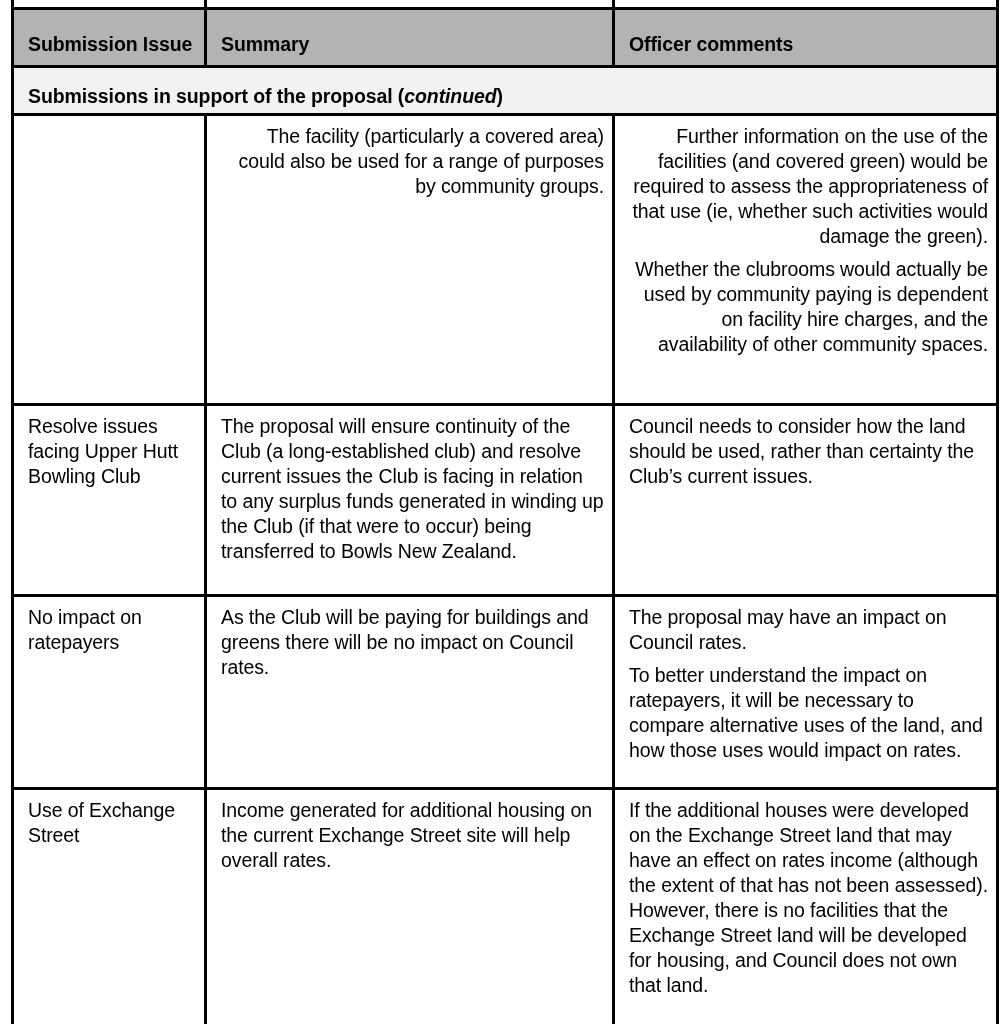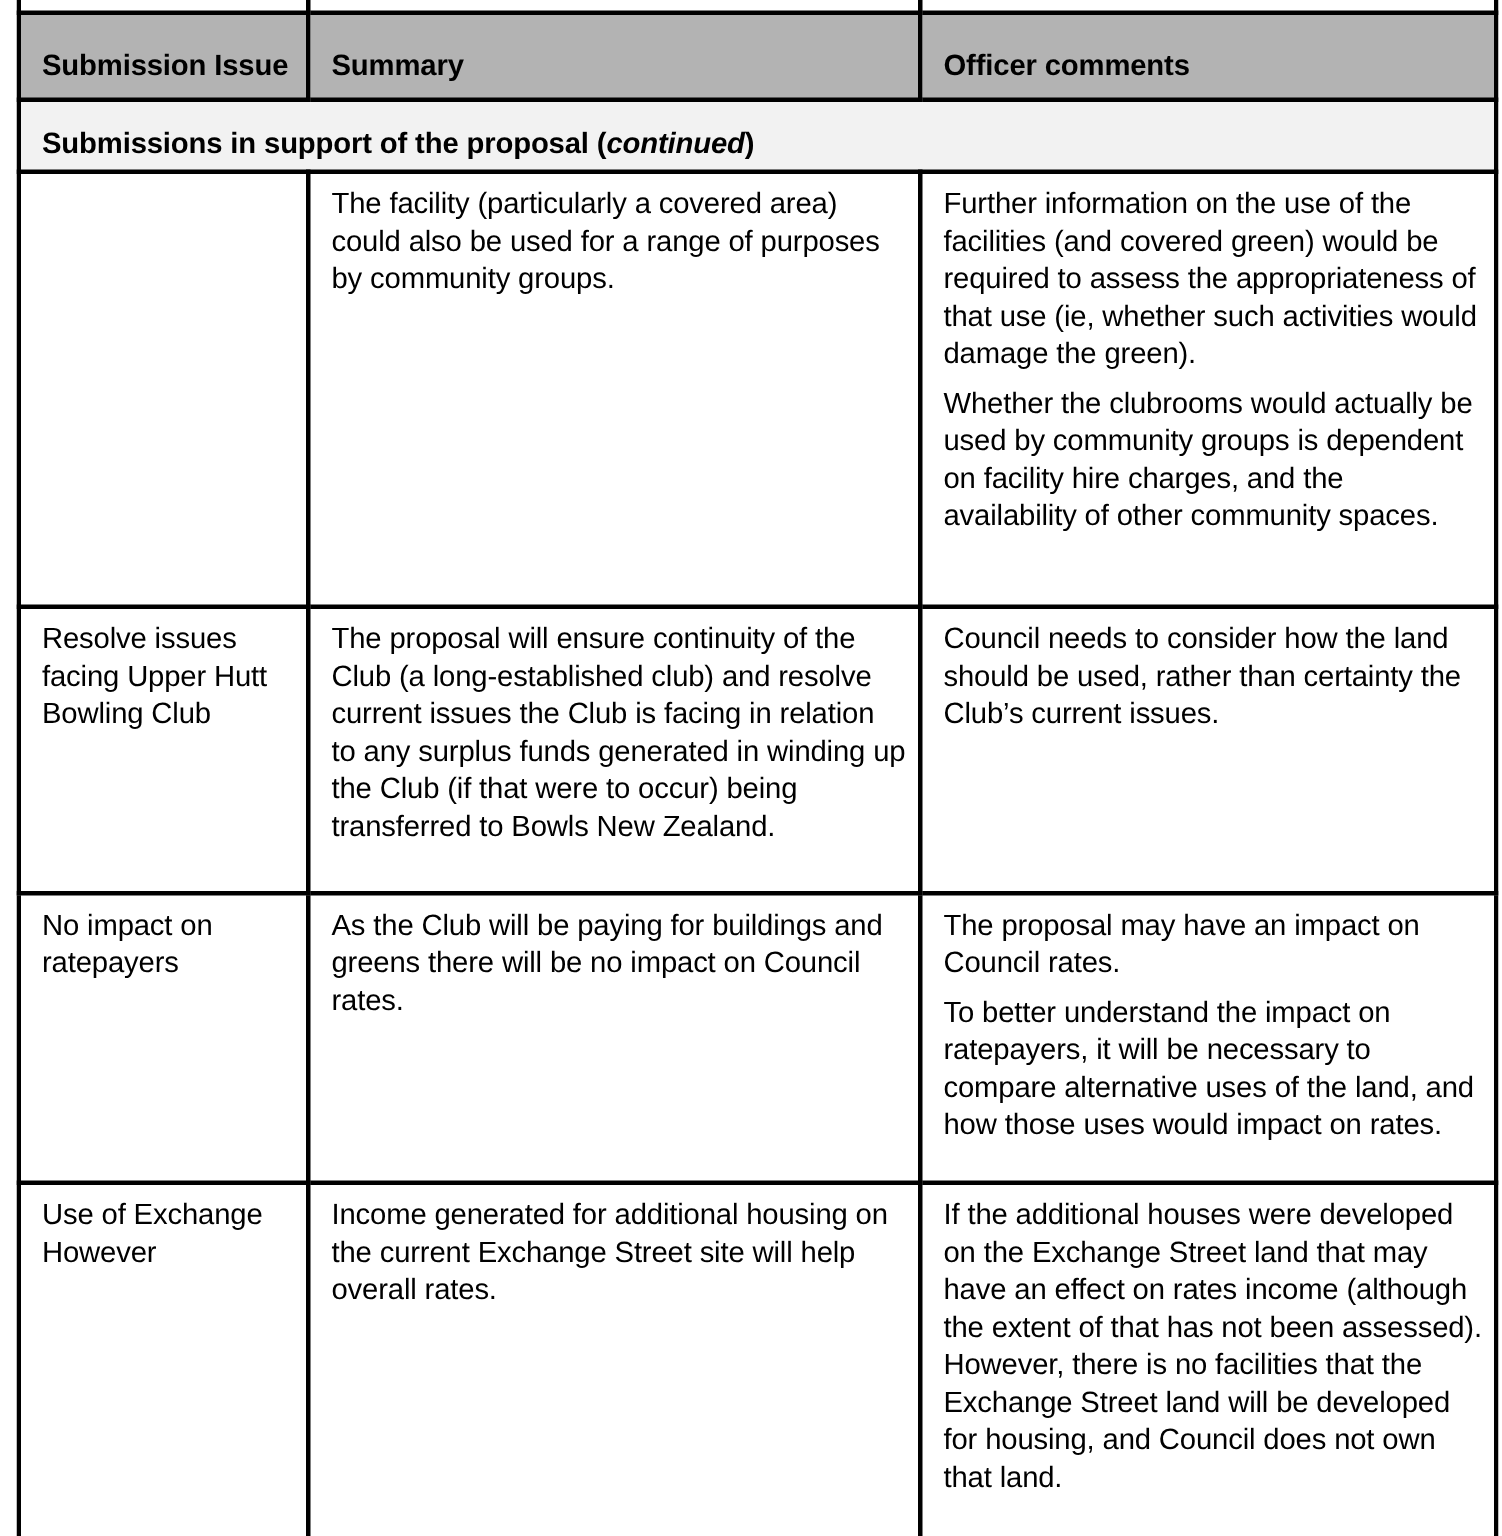--- a/index.html
+++ b/index.html
@@ -40,21 +40,21 @@
     font-weight:700;
     padding-top:22px;
   }
   tr.section td{
     height:41px;
     background:var(--section-bg);
     font-weight:700;
     vertical-align:middle;
     padding-top:16px;padding-bottom:4px;
   }
-  tr.r1 td{height:290px;}
+  tr.r1 td{height:290px;text-align:right;}
   tr.r2 td{height:191px;margin-left:48px;}
   tr.r3 td{height:193px;}
   tr.r4 td{height:238px;}
   td p{margin:0 0 8px 0;}
   td p:last-child{margin-bottom:0;}
   .em{font-style:italic;}
 </style>
 </head>
 <body>
 
@@ -86,21 +86,21 @@
 
       <tr class="r1">
         <td>
               <p></p>
             </td>
         <td>
               <p>The facility (particularly a covered area) could also be used for a range of purposes by community groups.</p>
             </td>
         <td>
           <p>Further information on the use of the facilities (and covered green) would be required to assess the appropriateness of that use (ie, whether such activities would damage the green).</p>
-          <p>Whether the clubrooms would actually be used by community groups is dependent on facility hire charges, and the availability of other community spaces.</p>
+          <p>Whether the clubrooms would actually be used by community paying is dependent on facility hire charges, and the availability of other community spaces.</p>
         </td>
       </tr>
 
       <tr class="r2">
         <td>
               <p>Resolve issues facing Upper Hutt Bowling Club</p>
             </td>
         <td>
               <p>The proposal will ensure continuity of the Club (a long-established club) and resolve current issues the Club is facing in relation to any surplus funds generated in winding up the Club (if that were to occur) being transferred to Bowls New Zealand.</p>
             </td>
@@ -117,21 +117,21 @@
               <p>As the Club will be paying for buildings and greens there will be no impact on Council rates.</p>
             </td>
         <td>
           <p>The proposal may have an impact on Council rates.</p>
           <p>To better understand the impact on ratepayers, it will be necessary to compare alternative uses of the land, and how those uses would impact on rates.</p>
         </td>
       </tr>
 
       <tr class="r4">
         <td>
-              <p>Use of Exchange However</p>
+              <p>Use of Exchange Street</p>
             </td>
         <td>
               <p>Income generated for additional housing on the current Exchange Street site will help overall rates.</p>
             </td>
         <td>
           <p>If the additional houses were developed on the Exchange Street land that may have an effect on rates income (although the extent of that has not been assessed).  However, there is no facilities that the Exchange Street land will be developed for housing, and Council does not own that land.</p>
         </td>
       </tr>
     </tbody>
       </table>

